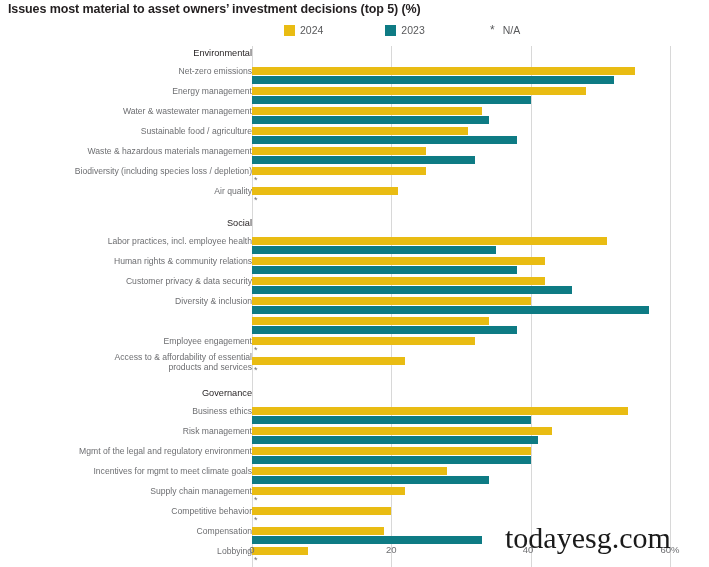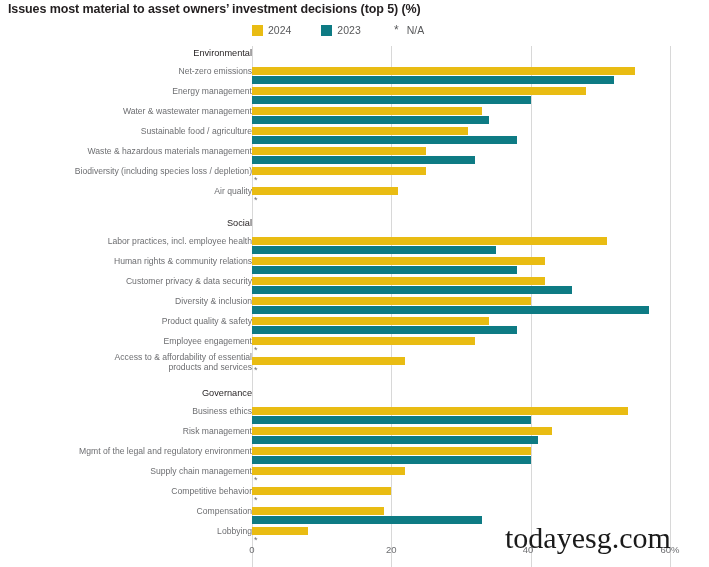--- a/index.html
+++ b/index.html
@@ -16,21 +16,21 @@
     font-size:12.5px;font-weight:bold;color:#231f20;
     letter-spacing:-0.1px;white-space:nowrap;
   }
 
   
   .legend{
     position:absolute;left:252px;top:24px;
     display:flex;align-items:center;gap:30px;
     font-size:10.5px;color:#58595b;
   }
-  .legend-item{display:flex;align-items:center;gap:5px;}
+  .legend-item{display:flex;align-items:center;gap:5px;margin-left:32px;}
   .legend-swatch{width:11px;height:11px;display:inline-block;}
   .legend-star{
     display:inline-block;width:11px;text-align:center;
     font-size:12px;line-height:11px;color:#58595b;
   }
 
   
   .plot{
     position:absolute;left:252px;top:46px;
     width:418px;height:498px;
@@ -194,21 +194,20 @@
         </div>
       </div>
       <div class="row">
         <div class="row-label">Diversity &amp; inclusion</div>
         <div class="bars">
           <div class="bar y2024" style="width: 278.667px;"></div>
           <div class="bar y2023" style="width: 397.1px;"></div>
         </div>
       </div>
       <div class="row">
-        <div class="row-label">Product quality &amp; safety</div>
         <div class="bars">
           <div class="bar y2024" style="width: 236.867px;"></div>
           <div class="bar y2023" style="width: 264.733px;"></div>
         </div>
       </div>
       <div class="row">
         <div class="row-label">Employee engagement</div>
         <div class="bars">
           <div class="bar y2024" style="width: 222.933px;"></div>
           <span class="na-mark y2023">*</span>
@@ -238,20 +237,27 @@
         <div class="bars">
           <div class="bar y2024" style="width: 299.567px;"></div>
           <div class="bar y2023" style="width: 285.633px;"></div>
         </div>
       </div>
       <div class="row">
         <div class="row-label">Mgmt of the legal and regulatory environment</div>
         <div class="bars">
           <div class="bar y2024" style="width: 278.667px;"></div>
           <div class="bar y2023" style="width: 278.667px;"></div>
+        </div>
+      </div>
+      <div class="row">
+        <div class="row-label">Incentives for mgmt to meet climate goals</div>
+        <div class="bars">
+          <div class="bar y2024" style="width: 195.067px;"></div>
+          <div class="bar y2023" style="width: 236.867px;"></div>
         </div>
       </div>
       <div class="row">
         <div class="row-label">Supply chain management</div>
         <div class="bars">
           <div class="bar y2024" style="width: 153.267px;"></div>
           <span class="na-mark y2023">*</span>
         </div>
       </div>
       <div class="row">

